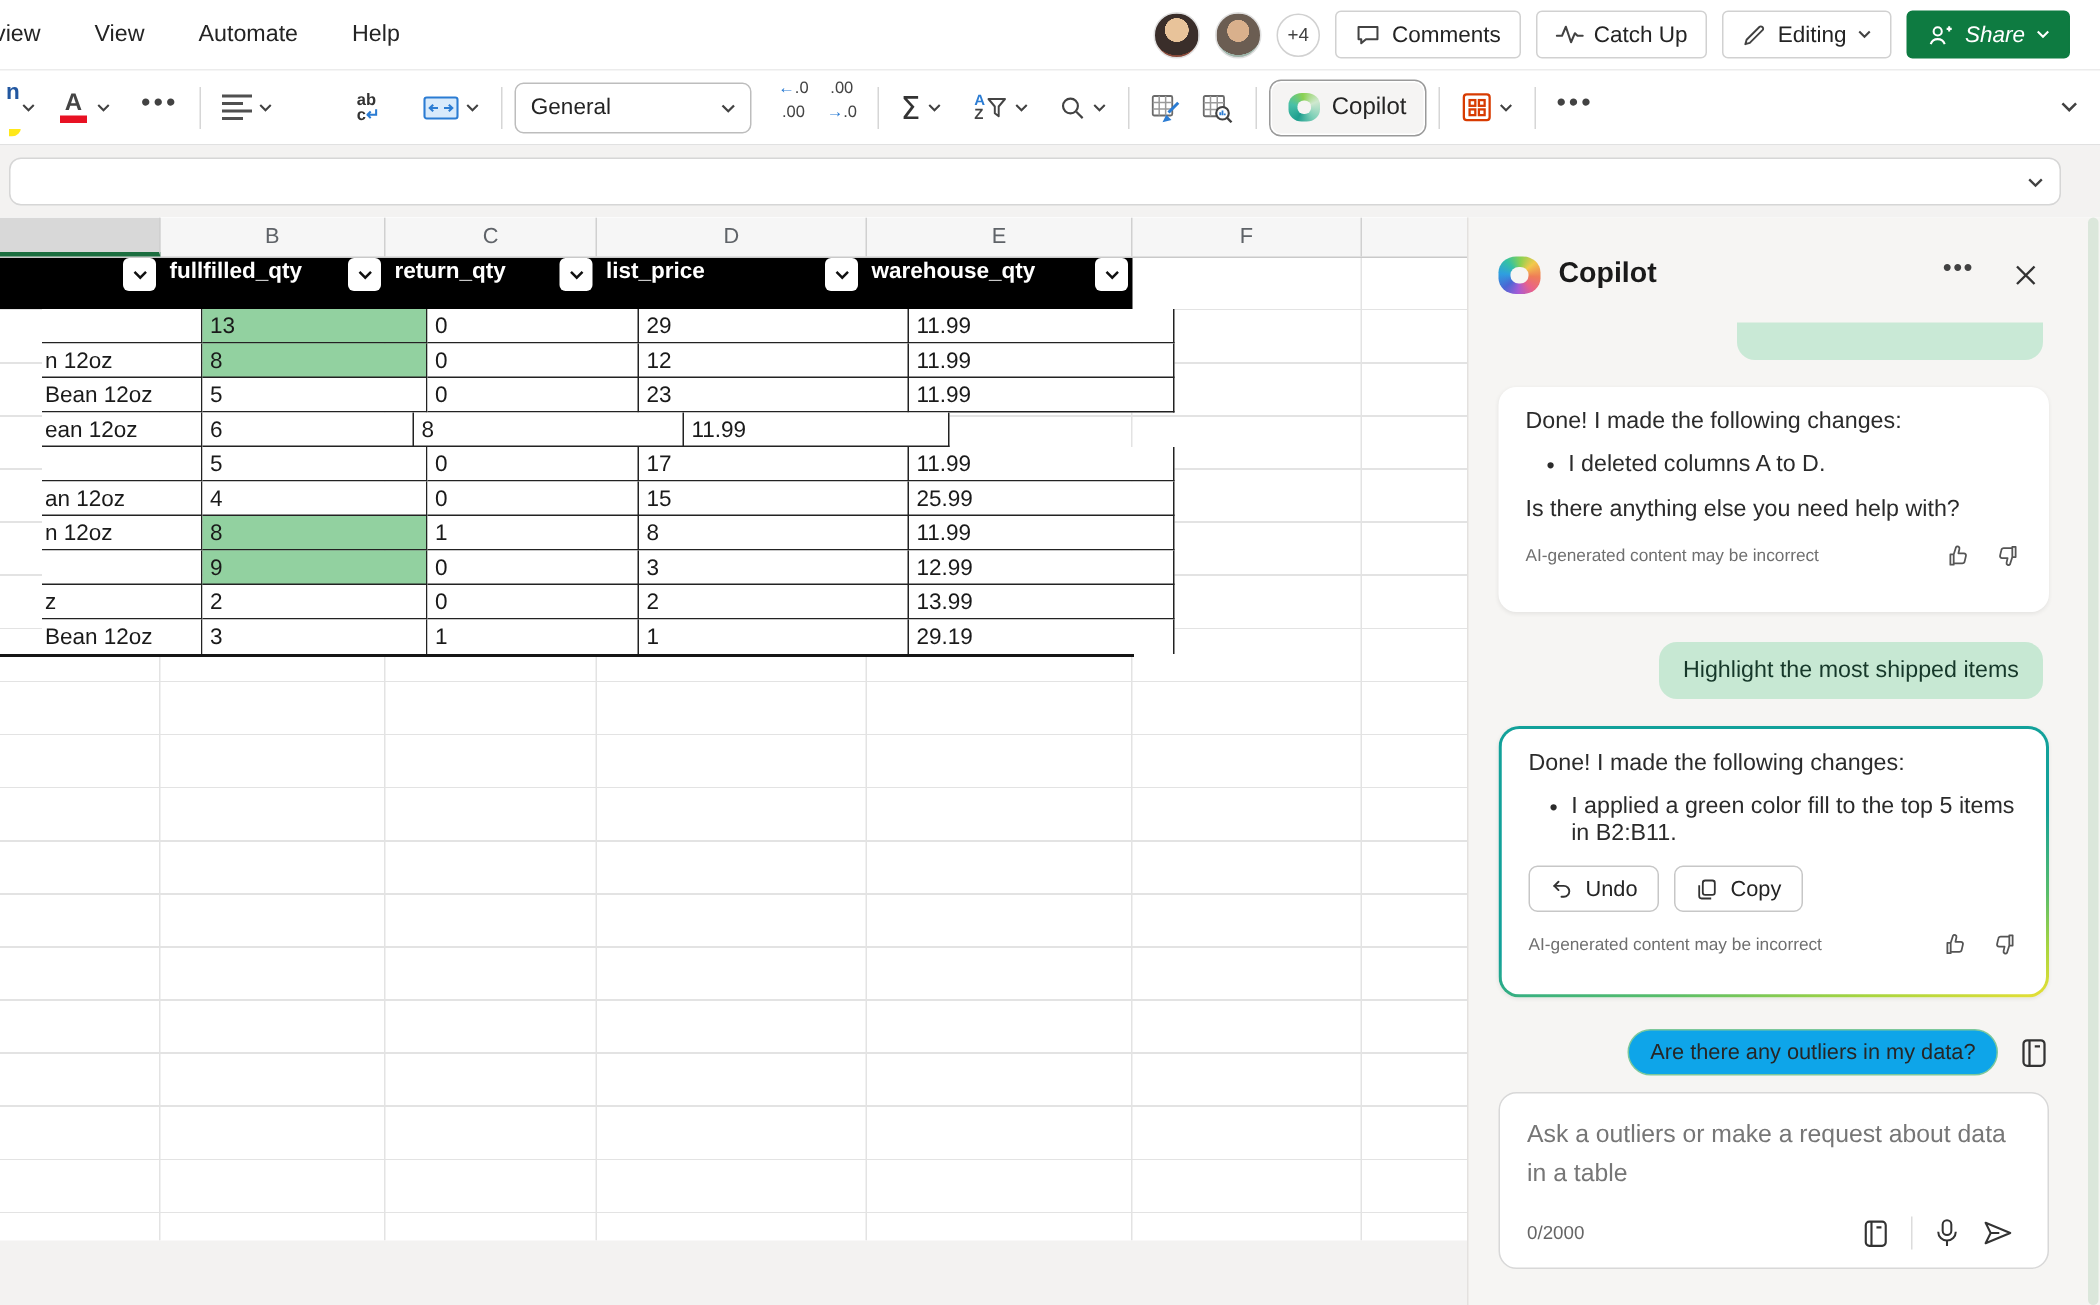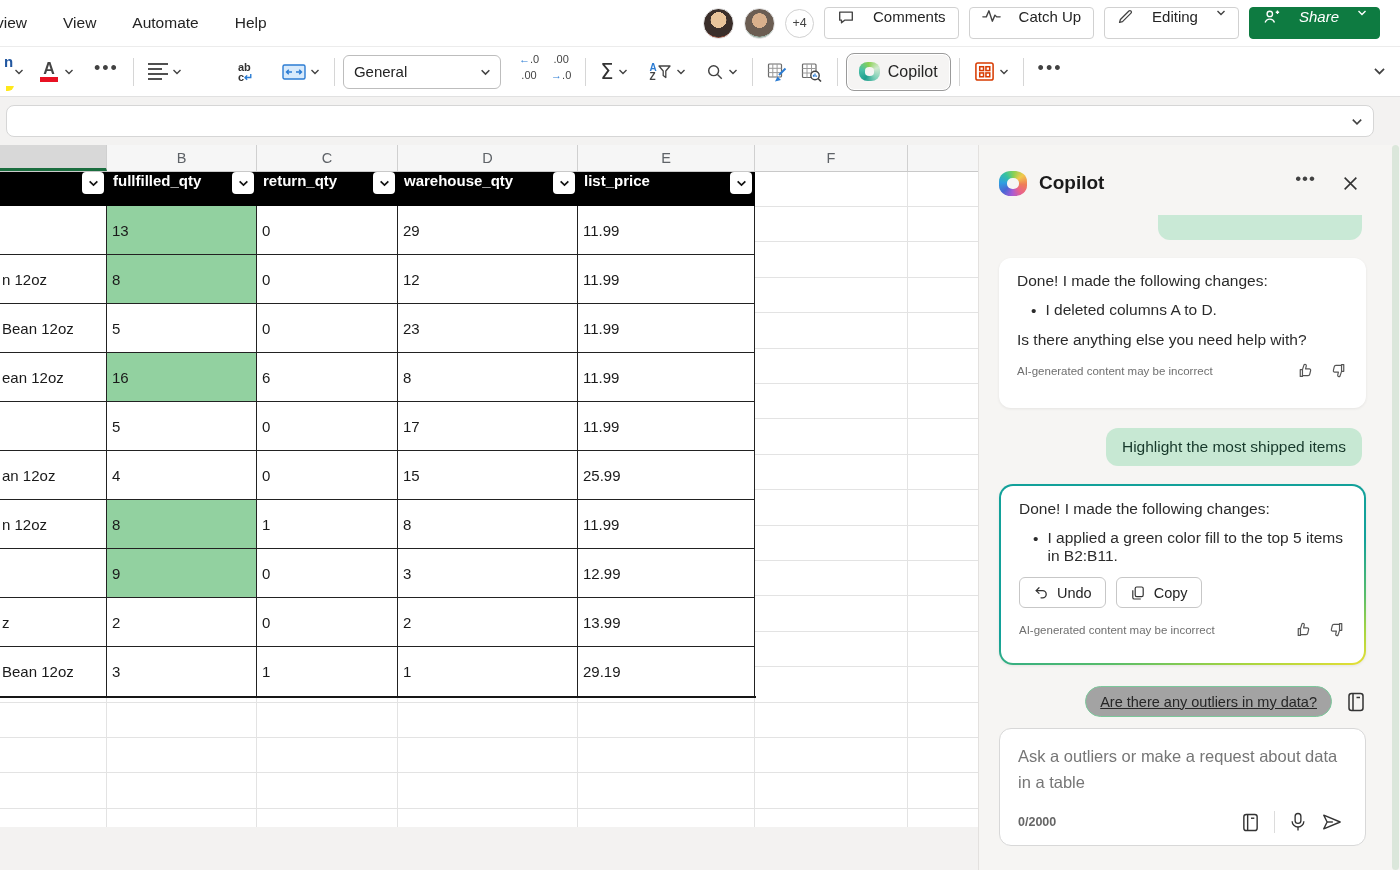--- a/index.html
+++ b/index.html
@@ -12,21 +12,21 @@
     display:flex; align-items:center; }
   .menu-items { display:flex; align-items:center; gap:36px; font-size:15.5px; margin-left:-4px; }
   .menu-item { cursor:default; white-space:nowrap; }
   .menubar-right { margin-left:auto; display:flex; align-items:center; gap:10px; padding-right:20px; }
   .avatar { width:31px; height:31px; border-radius:50%; border:1px solid #e0e0e0; flex:none; }
   .avatar.a1 { background:radial-gradient(circle at 50% 38%, #e8c39a 0 34%, #3a2e2a 35% 72%, #8a4a3a 73%); }
   .avatar.a2 { background:radial-gradient(circle at 50% 40%, #d9b08c 0 32%, #6b5d52 33% 70%, #9db3a8 71%); }
   .overflow-badge { width:29px; height:29px; border-radius:50%; background:#fff; border:1px solid #d1d1d1;
     font-size:12.5px; display:flex; align-items:center; justify-content:center; color:#424242; }
   .tb-btn { height:32px; border:1px solid #d1d1d1; border-radius:4px; background:#fff;
-    display:flex; align-items:flex-start; gap:18px; padding:0 12px; font-size:15px; color:#242424; cursor:pointer; }
+    display:flex; align-items:center; gap:7px; padding:0 12px; font-size:15px; color:#242424; cursor:pointer; }
   .tb-btn svg { flex:none; }
   .share-btn { background:#0e7b41; border-color:#0e7b41; color:#fff;font-style:italic; }
   .chev { width:10px; height:10px; flex:none; }
 
   
   .ribbon { position:absolute; left:0; top:46px; width:1400px; height:51px; background:#fff;
     border-top:1px solid #ececec; border-bottom:1px solid #e1e1e1;
     display:flex; align-items:center; }
   .rb { display:flex; align-items:center; gap:4px; padding:0 6px; height:38px; border-radius:6px; cursor:pointer; flex:none; }
   .rb-div { width:1px; height:28px; background:#d6d6d6; margin:0 8px; flex:none; }
@@ -84,21 +84,21 @@
   .hdr-right-strip { position:absolute; left:755px; top:27px; width:223px; height:34px; background:#fff;
     background-image:linear-gradient(#e3e3e3,#e3e3e3); background-position:152px 0;
     background-size:1px 100%; background-repeat:no-repeat; }
   .tbl-header { position:absolute; left:0; top:27px; width:755px; height:34px; background:#000;
     display:flex; }
   .th-cell { height:100%; display:flex; align-items:flex-start; flex:none; position:relative; }
   .th-label { color:#fff; font-weight:bold; font-size:15px; padding-left:6px; white-space:nowrap; }
   .filter-btn { width:22px; height:22px; background:#fff; border-radius:4px; margin-left:auto; margin-right:3px;
     display:flex; align-items:center; justify-content:center; cursor:pointer; flex:none; }
   .tbl-body { position:absolute; left:0; top:61px; width:756px; border-bottom:2px solid #161616; }
-  .trow { display:flex; height:49px; }
+  .trow { display:flex; height:23px;padding-left:28px; }
   .tcell { height:100%; border-right:1px solid #222; border-bottom:1px solid #222; background:#fff;
     font-size:15px; color:#1a1a1a; display:flex; align-items:center; padding-left:5px;
     white-space:nowrap; overflow:hidden; flex:none; }
   .trow:last-child .tcell { border-bottom:none; }
   .tcell.green { background:#92d1a0; }
   .ca { width:107px; padding-left:2px; }
   .cb { width:150px; } .cc { width:141px; } .cd { width:180px; } .ce { width:177px; }
   .sheet-bottom { position:absolute; left:0; top:682px; width:978px; height:43px; background:#f3f2f1; }
 
   
@@ -128,28 +128,28 @@
     border-radius:12px; display:flex; align-items:center; padding:0 16px; font-size:15.5px; color:#16382a; }
 
   .card2 { top:339px; height:181px; border:2px solid transparent; border-radius:14px;
     background:linear-gradient(#fff,#fff) padding-box,
       linear-gradient(165deg, #12a19a 0%, #12a19a 55%, #58bd6a 75%, #a8d53f 88%, #e8df35 100%) border-box; }
   .action-row { display:flex; gap:10px; margin-top:12px; }
   .mini-btn { height:31px; border:1px solid #c7c7c7; border-radius:6px; background:#fff;
     display:flex; align-items:center; gap:8px; padding:0 13px; font-size:14.5px; color:#242424; cursor:pointer; }
 
   .chip-row { position:absolute; left:20px; top:541px; width:367px; display:flex; align-items:center; justify-content:flex-end; gap:14px; }
-  .chip { height:31px; border:1.5px solid #7cc89b; border-radius:16px; background:#a3a3a3;
-    display:flex; align-items:center; padding:0 14px; font-size:14.5px; color:#262626; cursor:pointer;text-decoration:underline; }
+  .chip { height:31px; border:1.5px solid #7cc89b; border-radius:16px; background:#0ea5e9;
+    display:flex; align-items:center; padding:0 14px; font-size:14.5px; color:#262626; cursor:pointer; }
   .chip-book { cursor:pointer; display:flex; }
 
   .input-card { position:absolute; left:20px; top:583px; width:367px; height:118px; background:#fff;
     border:1px solid #d8d8d8; border-radius:12px; padding:15px 18px; }
   .placeholder { font-size:16.5px; color:#767676; line-height:1.55; }
-  .input-bottom { position:absolute; left:18px; right:23px; bottom:12px; display:flex; align-items:center;font-weight:bold; }
+  .input-bottom { position:absolute; left:18px; right:23px; bottom:12px; display:flex; align-items:center; }
   .counter { font-size:12.5px; color:#666; }
   .input-icons { margin-left:auto; display:flex; align-items:center; gap:14px; }
   .input-icons .idiv { width:1px; height:22px; background:#dcdcdc; }
   .iconbtn { cursor:pointer; display:flex; }
   svg { display:block; }
 </style>
 </head>
 <body>
 
 <div class="app">
@@ -409,36 +409,36 @@
           </span>
       </div>
       <div class="th-cell" style="width:141px">
         <span class="th-label">return_qty</span>
         <span class="filter-btn">
             <svg width="11" height="11" viewBox="0 0 10 10" fill="none" stroke="#111" stroke-width="1.5">
               <path d="M1.5 3 L5 6.5 8.5 3"></path>
             </svg>
           </span>
       </div>
+      <div class="th-cell" style="width:177px">
+        <span class="th-label">list_price</span>
+        <span class="filter-btn">
+            <svg width="11" height="11" viewBox="0 0 10 10" fill="none" stroke="#111" stroke-width="1.5">
+              <path d="M1.5 3 L5 6.5 8.5 3"></path>
+            </svg>
+          </span>
+      </div>
       <div class="th-cell" style="width:180px">
         <span class="th-label">warehouse_qty</span>
         <span class="filter-btn">
             <svg width="11" height="11" viewBox="0 0 10 10" fill="none" stroke="#111" stroke-width="1.5">
               <path d="M1.5 3 L5 6.5 8.5 3"></path>
             </svg>
           </span>
       </div>
-      <div class="th-cell" style="width:177px">
-        <span class="th-label">list_price</span>
-        <span class="filter-btn">
-            <svg width="11" height="11" viewBox="0 0 10 10" fill="none" stroke="#111" stroke-width="1.5">
-              <path d="M1.5 3 L5 6.5 8.5 3"></path>
-            </svg>
-          </span>
-      </div>
     </div>
 
     <div class="tbl-body">
       <div class="trow">
         <div class="tcell ca"></div>
         <div class="tcell cb green">13</div>
         <div class="tcell cc">0</div>
         <div class="tcell cd">29</div>
         <div class="tcell ce">11.99</div>
       </div>
@@ -451,21 +451,20 @@
       </div>
       <div class="trow">
         <div class="tcell ca">Bean 12oz</div>
         <div class="tcell cb">5</div>
         <div class="tcell cc">0</div>
         <div class="tcell cd">23</div>
         <div class="tcell ce">11.99</div>
       </div>
       <div class="trow">
         <div class="tcell ca">ean 12oz</div>
-        <div class="tcell cb green">16</div>
         <div class="tcell cc">6</div>
         <div class="tcell cd">8</div>
         <div class="tcell ce">11.99</div>
       </div>
       <div class="trow">
         <div class="tcell ca"></div>
         <div class="tcell cb">5</div>
         <div class="tcell cc">0</div>
         <div class="tcell cd">17</div>
         <div class="tcell ce">11.99</div>

